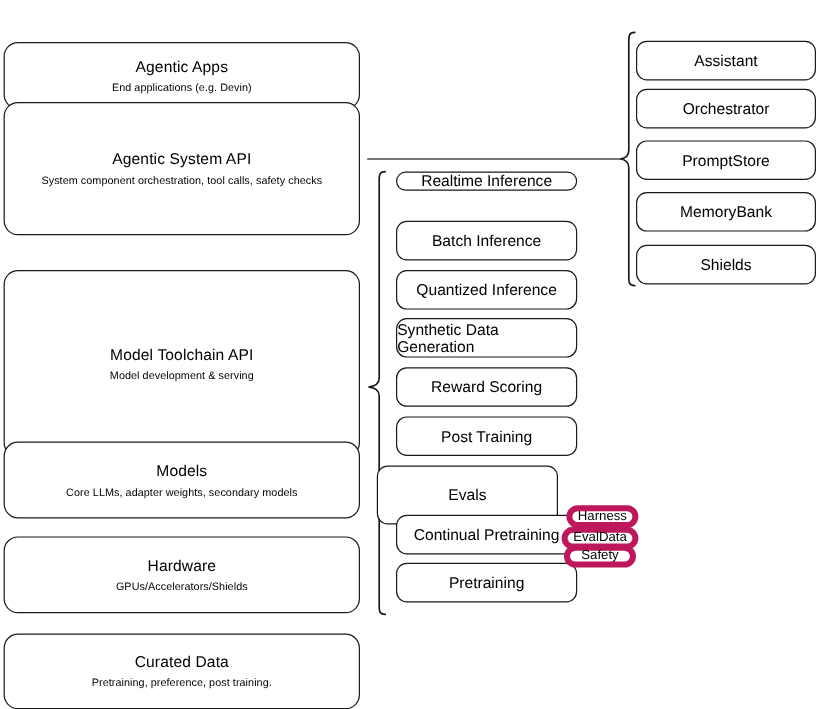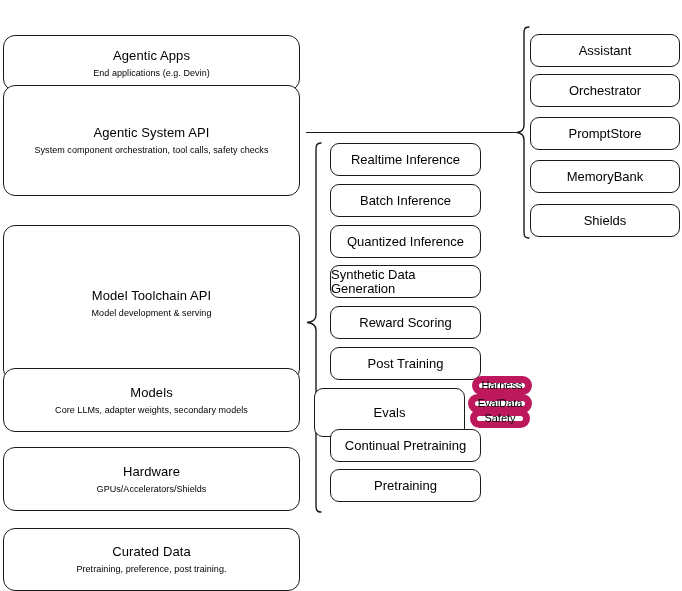--- a/index.html
+++ b/index.html
@@ -52,30 +52,31 @@
     display: flex;
     align-items: center;
     justify-content: center;
     font-size: 13px;
     line-height: 14px;
     color: #000000;
   }
   .pill {
     position: absolute;
     box-sizing: border-box;
-    border: 7px solid #be185d;
+    border: 5px solid #be185d;
     border-radius: 12px;
     background: #ffffff;
     display: flex;
     align-items: center;
     justify-content: center;
     font-size: 11px;
     line-height: 13px;
     color: #000000;
     z-index: 5;
+    margin-top: 45px;
   }
   .connector {
     position: absolute;
     background: #1a1a1a;
   }
   .brace {
     position: absolute;
     pointer-events: none;
   }
   .brace svg { display: block; overflow: visible; }
@@ -122,21 +123,21 @@
       <path d="M13 1 C8 1 8 4 8 8 L8 99 C8 104 5 106 1 106.5 C5 107 8 109 8 114 L8 205 C8 209 8 212 13 212" stroke="#1a1a1a" stroke-width="1.4" fill="none" stroke-linecap="round"></path>
     </svg>
   </div>
 
   <div class="brace" style="left:306px; top:140px; width:16px; height:378px;">
     <svg width="16" height="378" viewBox="0 0 16 378" fill="none">
       <path d="M15 3 C10 3 10 6 10 11 L10 175 C10 180 6 182 1 182.5 C6 183 10 185 10 190 L10 364 C10 369 10 372 15 372" stroke="#1a1a1a" stroke-width="1.4" fill="none" stroke-linecap="round"></path>
     </svg>
   </div>
 
-  <div class="chip" style="left:330px; top:143px; width:151px; height:33px;">
+  <div class="chip" style="left:330px; top:143px; width:151px; height:16px;">
     <span>Realtime Inference</span>
   </div>
   <div class="chip" style="left:330px; top:184px; width:151px; height:33px;">
     <span>Batch Inference</span>
   </div>
   <div class="chip" style="left:330px; top:225px; width:151px; height:33px;">
     <span>Quantized Inference</span>
   </div>
   <div class="chip" style="left:330px; top:265px; width:151px; height:33px;">
     <span>Synthetic Data Generation</span>

